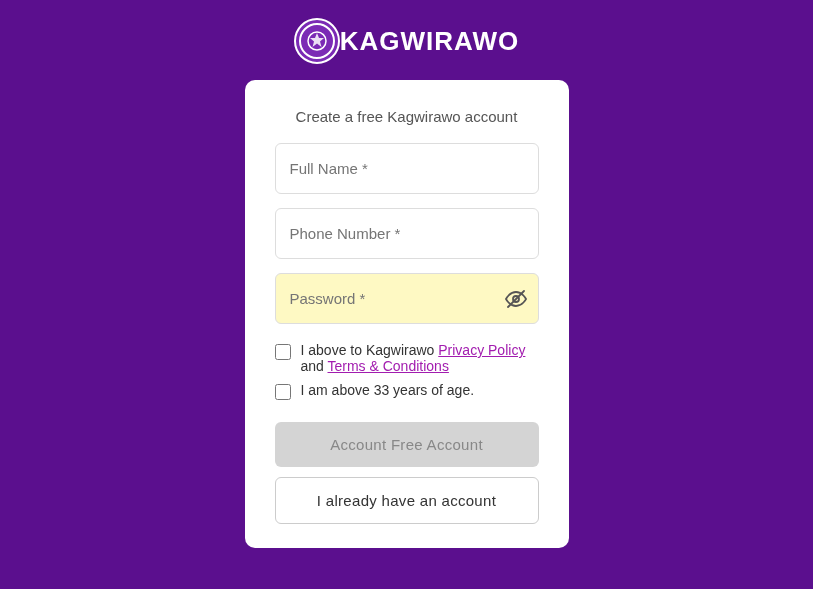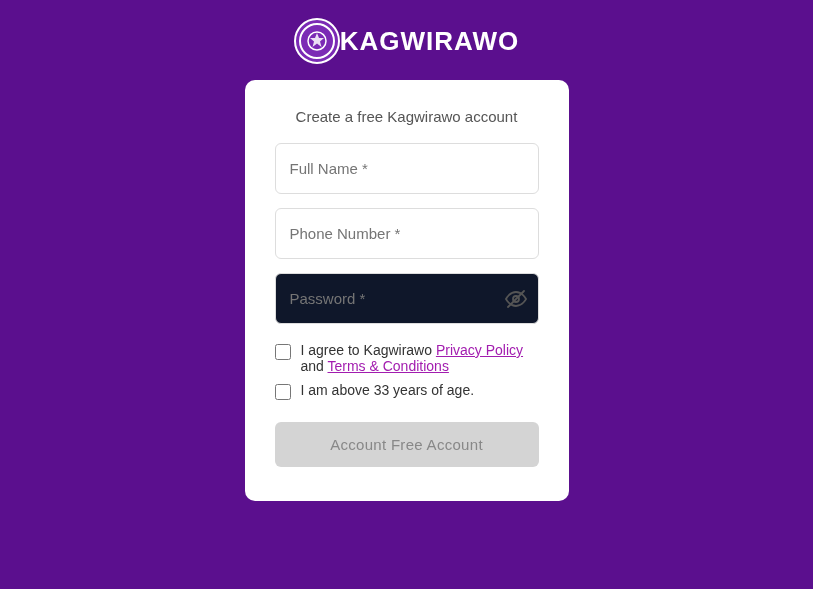--- a/index.html
+++ b/index.html
@@ -72,21 +72,21 @@
       position: relative;
       margin-bottom: 18px;
     }
     .password-wrapper input {
       width: 100%;
       padding: 16px 44px 16px 14px;
       border: 1px solid #ddd;
       border-radius: 6px;
       font-size: 15px;
       color: #888;
-      background: #0f172a;
+      background: #fef9c3;
       outline: none;
     }
     .eye-icon {
       position: absolute;
       right: 12px;
       top: 50%;
       transform: translateY(-50%);
       cursor: pointer;
       color: #555;
       display: flex;
@@ -168,23 +168,24 @@
         <circle cx="11" cy="11" r="3" stroke="#555" stroke-width="1.8" fill="none"></circle>
         <line x1="3" y1="19" x2="19" y2="3" stroke="#555" stroke-width="1.8" stroke-linecap="round"></line>
       </svg>
     </span>
   </div>
 
   <div class="checkboxes">
     <div class="checkbox-row">
       <input type="checkbox" style="">
       <span>
-        <span>I agree to Kagwirawo </span><a href="#">Privacy Policy</a><span> and </span><a href="#">Terms &amp; Conditions</a>
+        <span>I above to Kagwirawo </span><a href="#">Privacy Policy</a><span> and </span><a href="#">Terms &amp; Conditions</a>
       </span>
     </div>
     <div class="checkbox-row">
       <input type="checkbox" style="">
       <span>I am above 33 years of age.</span>
     </div>
   </div>
 
   <button class="btn-create" disabled="">Account Free Account</button>
+  <button class="btn-login">I already have an account</button>
 </div>
 
 </body></html>

